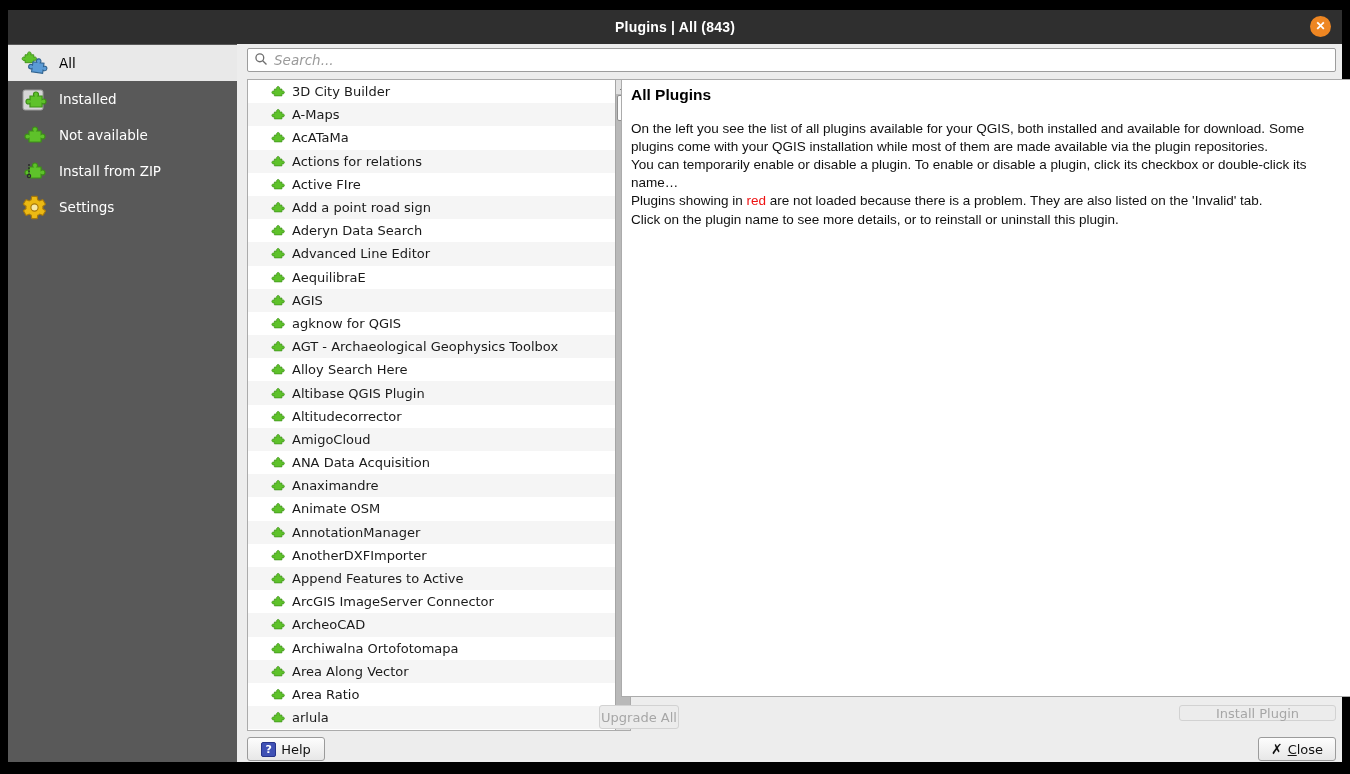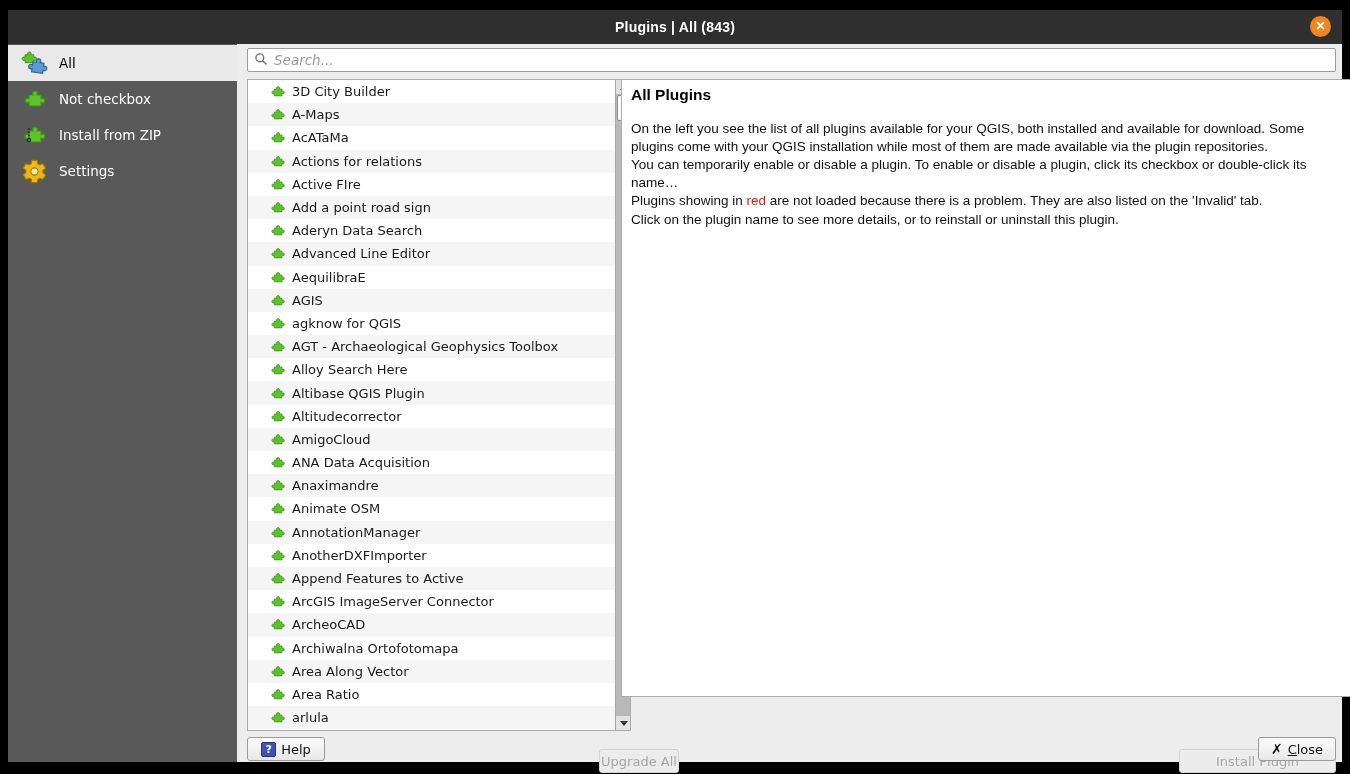--- a/index.html
+++ b/index.html
@@ -111,24 +111,24 @@
   .details p .red { color:#ee1111; }
 
   
   .btn {
     font-family:"DejaVu Sans", sans-serif; font-size:13px; color:#111;
     background:linear-gradient(#fdfdfd,#e7e7e7);
     border:1px solid #9b9b9b; border-radius:3px; cursor:pointer;
     display:flex; align-items:center; justify-content:center; gap:5px;
   }
   .btn:disabled, .btn.disabled {
-    color:#a6a6a6; background:#ececec; border-color:#d2d2d2; cursor:default;margin-top:44px;
+    color:#a6a6a6; background:#ececec; border-color:#d2d2d2; cursor:default;
   }
   .btn-upgrade { position:absolute; left:591px; top:661px; width:80px; height:24px; }
-  .btn-install { position:absolute; left:1171px; top:661px; width:157px; height:24px; }
+  .btn-install { position:absolute; left:1171px; top:661px; width:157px; height:16px; }
   .btn-help    { position:absolute; left:239px;  top:693px; width:78px;  height:24px; }
   .btn-close   { position:absolute; left:1250px; top:693px; width:78px;  height:24px; }
   .help-badge {
     width:15px; height:15px; background:#3f51b5; border:1px solid #27348b;
     border-radius:2px; color:#fff; font-size:11px; font-weight:bold;
     line-height:14px; text-align:center; display:inline-block; flex:none;
   }
   .close-x { font-size:14px; font-weight:bold; line-height:1; }
   .btn u { text-decoration:underline; }
 </style>
@@ -154,26 +154,37 @@
               <g transform="translate(5,5) rotate(8 11 11) scale(0.92)">
                 <path d="M20.5 11c-.5 0-1 .2-1.4.5V8h-4.1c.3-.4.5-1 .5-1.5C15.5 5.1 14.4 4 13 4s-2.5 1.1-2.5 2.5c0 .5.2 1.1.5 1.5H7v3.6c-.4-.3-.9-.5-1.5-.5C4.1 11 3 12.1 3 13.5S4.1 16 5.5 16c.6 0 1.1-.2 1.5-.5V19h12.1v-3.6c.4.3.9.5 1.4.5 1.4 0 2.5-1.1 2.5-2.5S21.9 11 20.5 11z" fill="#5b9bd5" stroke="#2f628f" stroke-width="1.2"></path>
               </g>
             </svg>
           </span>
           <span>All</span>
         </div>
         <div class="side-item">
           <span class="side-icon">
             <svg viewBox="0 0 27 27">
+              <rect x="2" y="4" width="20" height="20" rx="2" fill="#d6d6d6" stroke="#9a9a9a"></rect>
+              <g transform="translate(2,2)">
+                <path d="M20.5 11c-.5 0-1 .2-1.4.5V8h-4.1c.3-.4.5-1 .5-1.5C15.5 5.1 14.4 4 13 4s-2.5 1.1-2.5 2.5c0 .5.2 1.1.5 1.5H7v3.6c-.4-.3-.9-.5-1.5-.5C4.1 11 3 12.1 3 13.5S4.1 16 5.5 16c.6 0 1.1-.2 1.5-.5V19h12.1v-3.6c.4.3.9.5 1.4.5 1.4 0 2.5-1.1 2.5-2.5S21.9 11 20.5 11z" fill="#5ec22a" stroke="#3d8f17" stroke-width="1.2"></path>
+              </g>
+            </svg>
+          </span>
+          <span>Installed</span>
+        </div>
+        <div class="side-item">
+          <span class="side-icon">
+            <svg viewBox="0 0 27 27">
               <g transform="translate(1,1)">
                 <path d="M20.5 11c-.5 0-1 .2-1.4.5V8h-4.1c.3-.4.5-1 .5-1.5C15.5 5.1 14.4 4 13 4s-2.5 1.1-2.5 2.5c0 .5.2 1.1.5 1.5H7v3.6c-.4-.3-.9-.5-1.5-.5C4.1 11 3 12.1 3 13.5S4.1 16 5.5 16c.6 0 1.1-.2 1.5-.5V19h12.1v-3.6c.4.3.9.5 1.4.5 1.4 0 2.5-1.1 2.5-2.5S21.9 11 20.5 11z" fill="#5ec22a" stroke="#3d8f17" stroke-width="1.2"></path>
               </g>
             </svg>
           </span>
-          <span>Not checkbox</span>
+          <span>Not available</span>
         </div>
         <div class="side-item">
           <span class="side-icon">
             <svg viewBox="0 0 27 27">
               <g transform="translate(1,1)">
                 <path d="M20.5 11c-.5 0-1 .2-1.4.5V8h-4.1c.3-.4.5-1 .5-1.5C15.5 5.1 14.4 4 13 4s-2.5 1.1-2.5 2.5c0 .5.2 1.1.5 1.5H7v3.6c-.4-.3-.9-.5-1.5-.5C4.1 11 3 12.1 3 13.5S4.1 16 5.5 16c.6 0 1.1-.2 1.5-.5V19h12.1v-3.6c.4.3.9.5 1.4.5 1.4 0 2.5-1.1 2.5-2.5S21.9 11 20.5 11z" fill="#5ec22a" stroke="#3d8f17" stroke-width="1.2"></path>
               </g>
               <line x1="8" y1="6" x2="8" y2="16" stroke="#2c2c2c" stroke-width="1.6" stroke-dasharray="2 1.2"></line>
               <circle cx="8" cy="18" r="1.6" fill="none" stroke="#2c2c2c" stroke-width="1.3"></circle>
             </svg>

